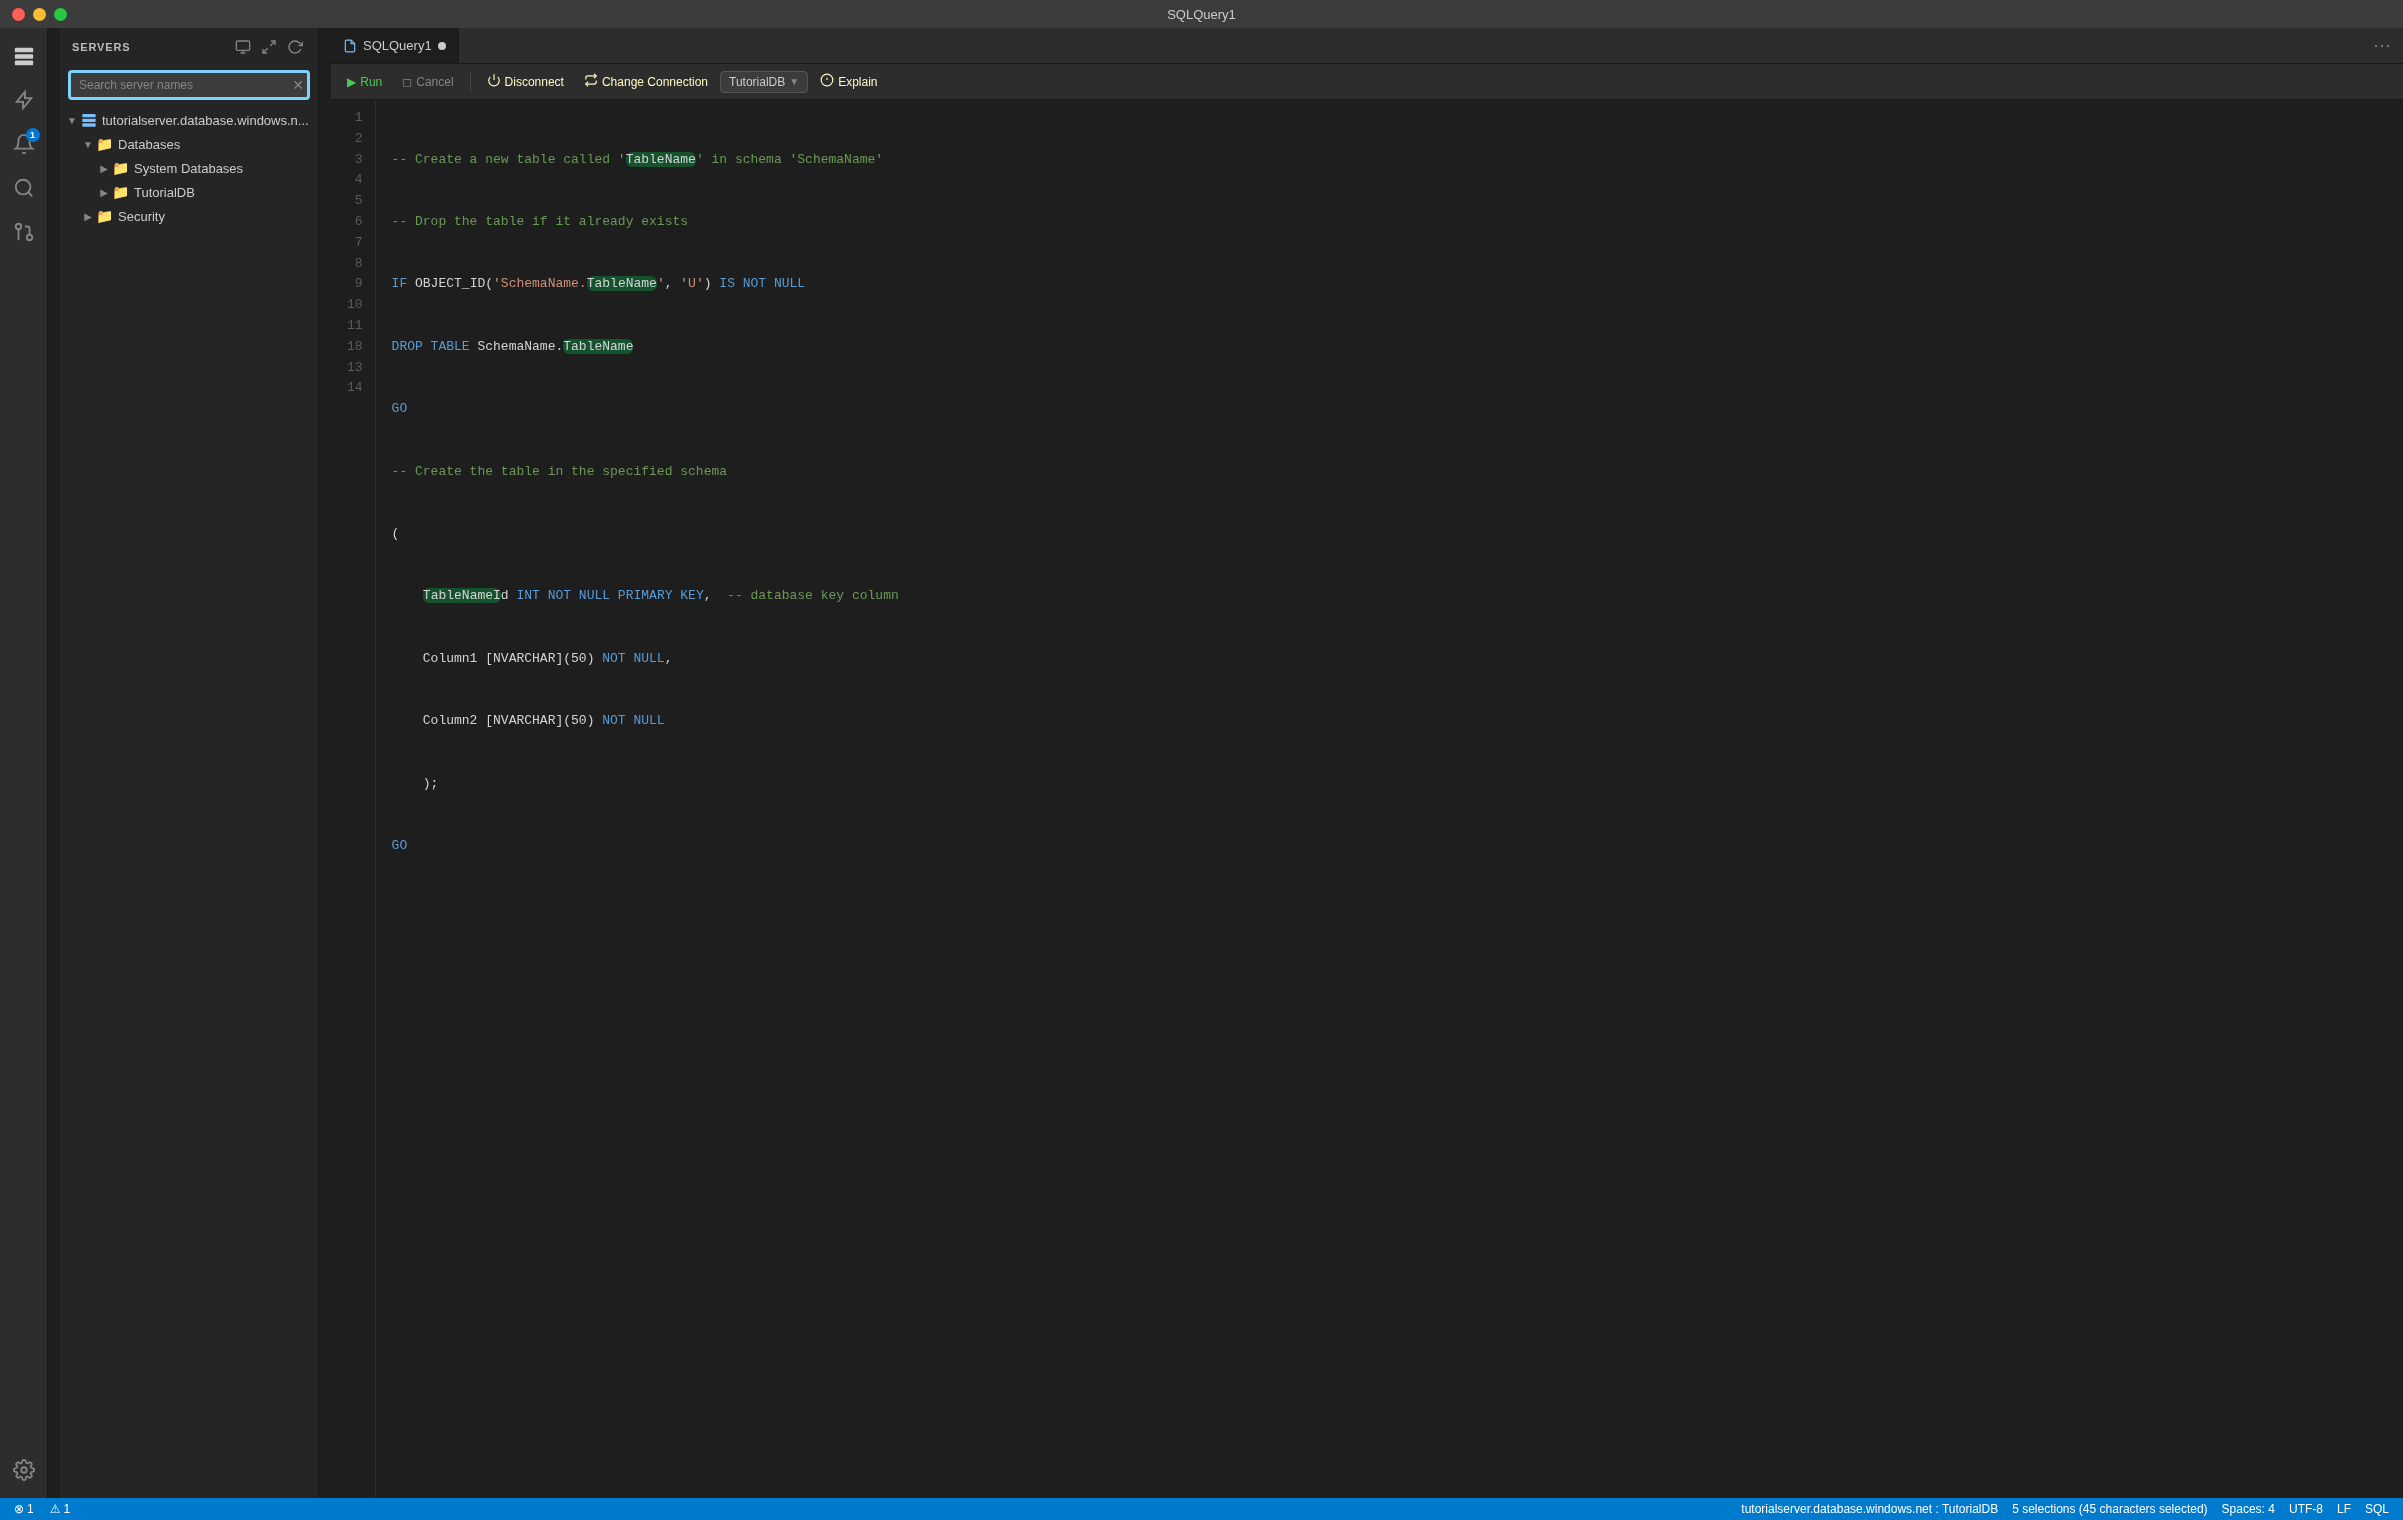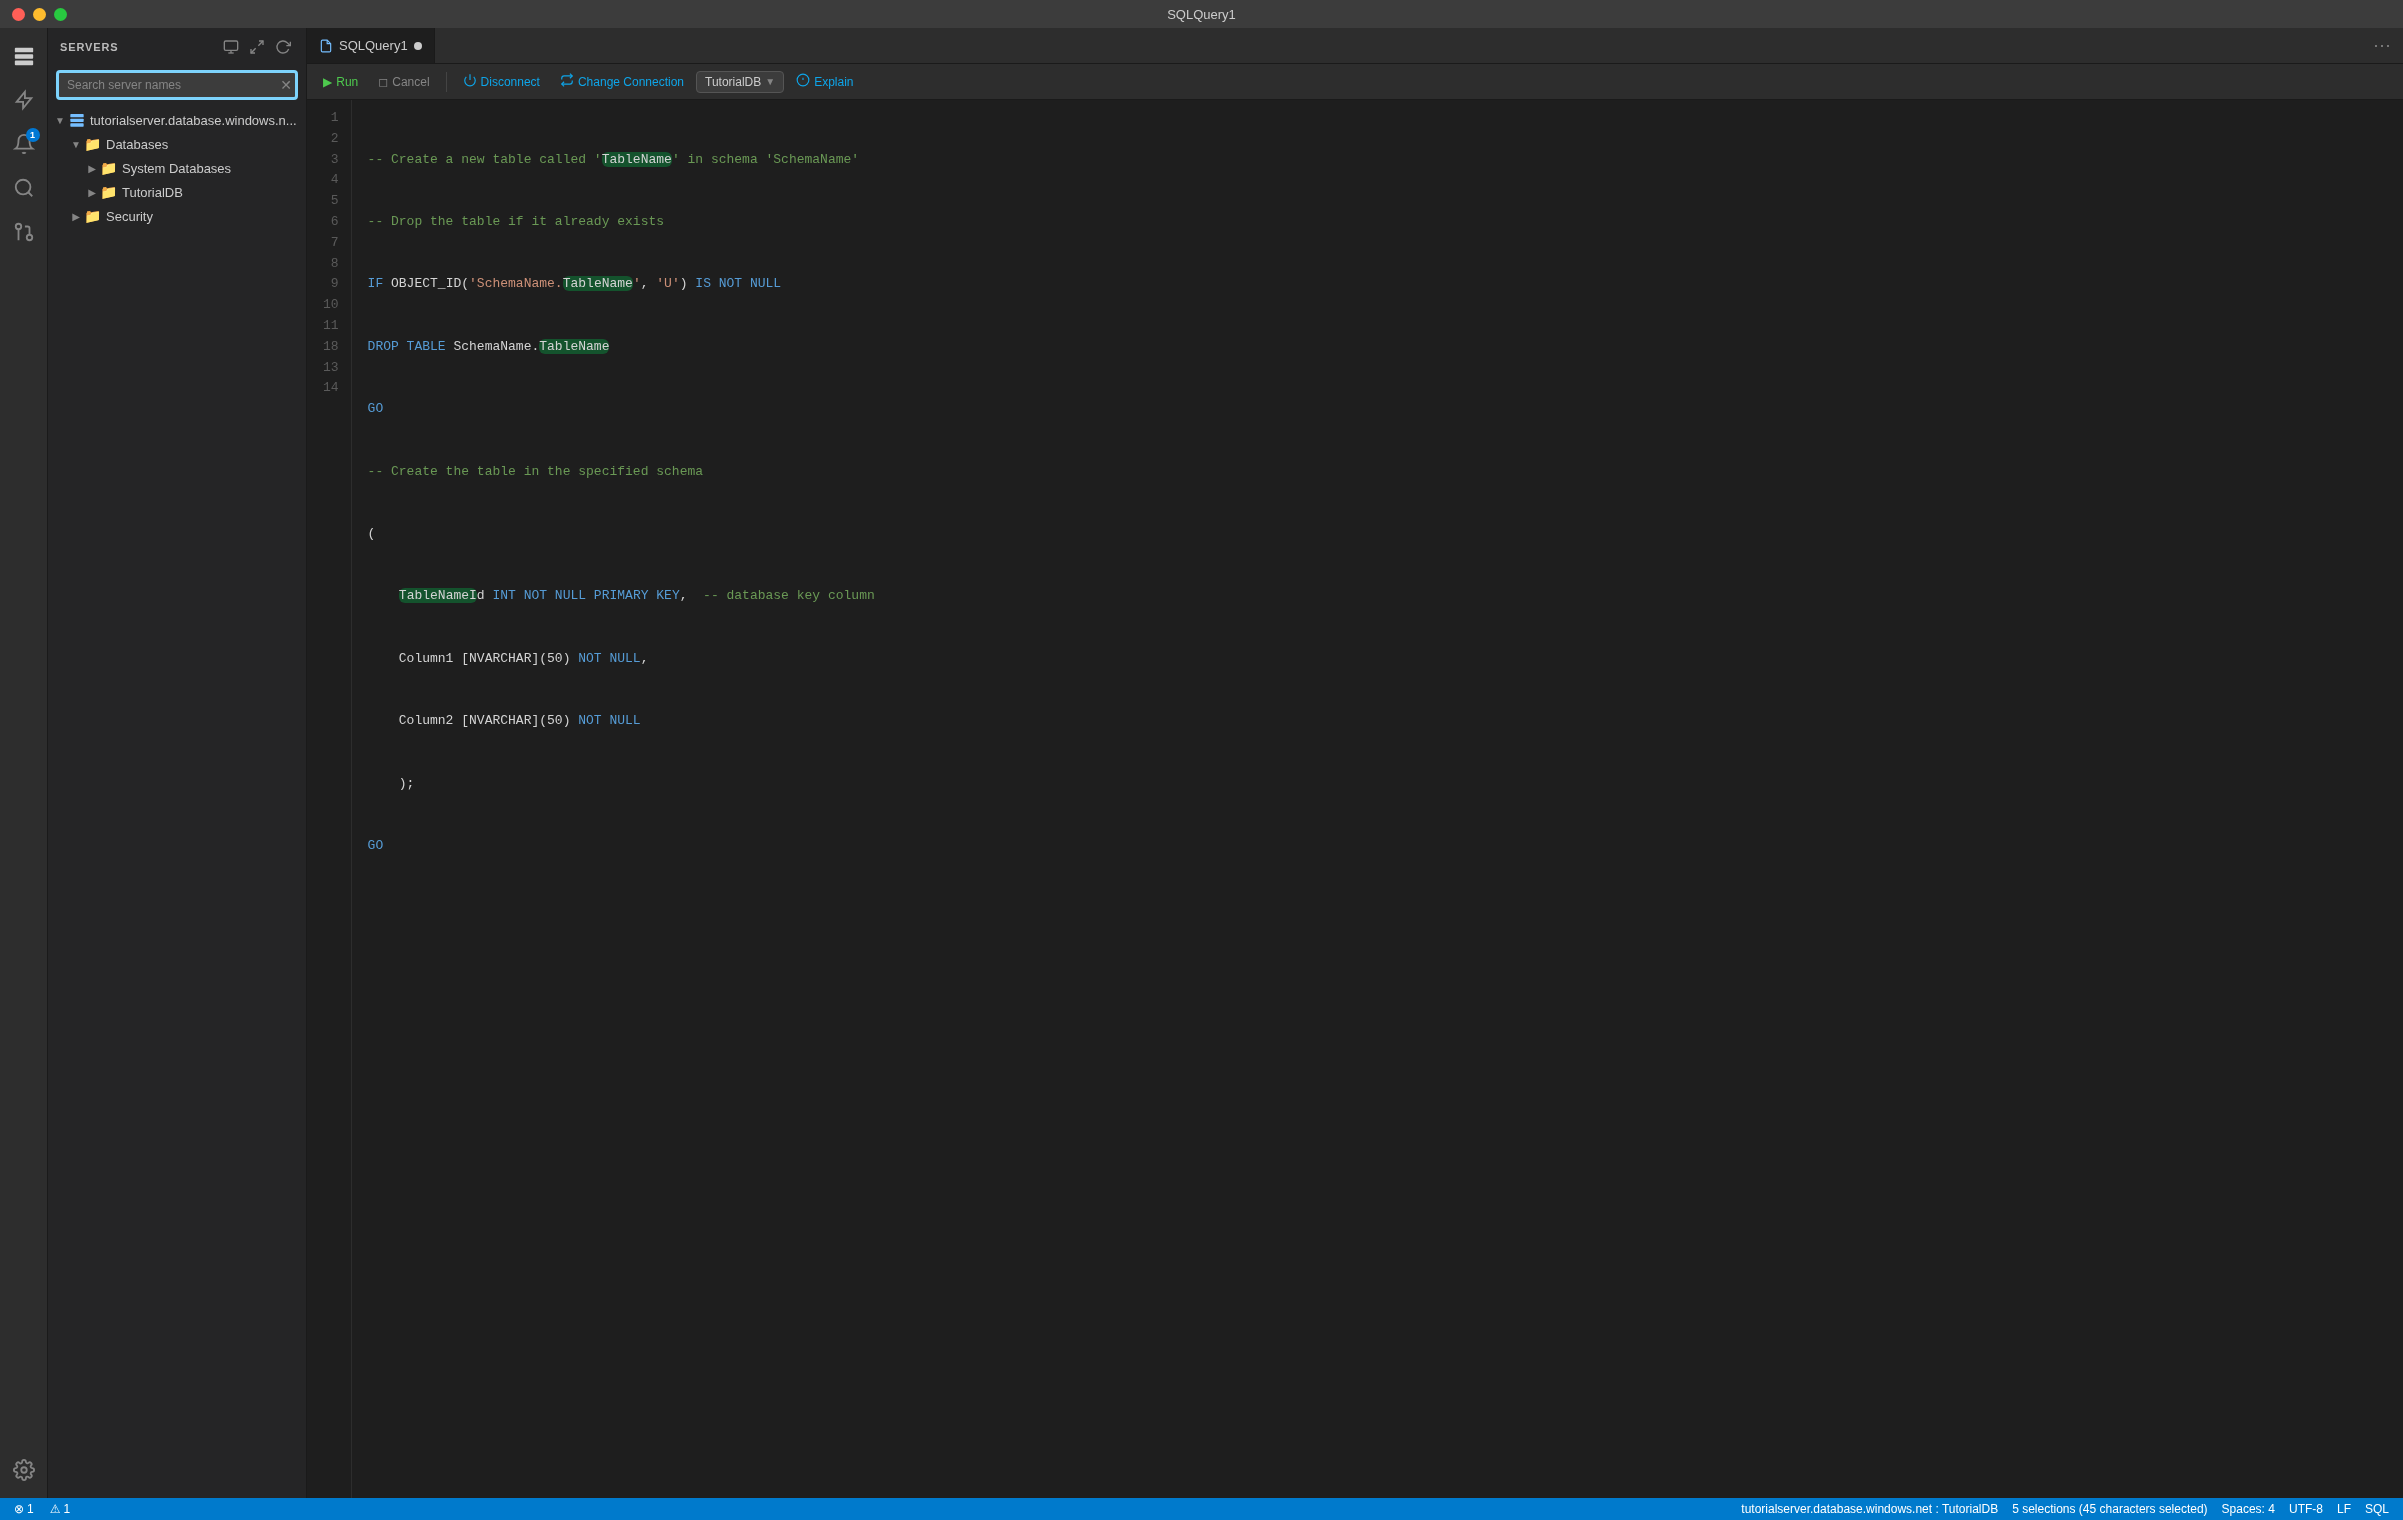--- a/index.html
+++ b/index.html
@@ -31,20 +31,21 @@
     .tb-btn.close { background: #ff5f57; }
     .tb-btn.minimize { background: #febc2e; }
     .tb-btn.maximize { background: #28c840; }
     .title-bar-title { font-size: 13px; color: #cccccc; }
 
     
     .app-body {
       display: flex;
       flex: 1;
       overflow: hidden;
+      gap: 12px;
     }
 
     
     .activity-bar {
       width: 48px;
       background: #2d2d2d;
       display: flex;
       flex-direction: column;
       align-items: center;
       padding-top: 8px;
@@ -224,21 +225,21 @@
       padding: 0 8px;
       gap: 4px;
       flex-shrink: 0;
     }
     .toolbar-btn {
       display: flex;
       align-items: center;
       gap: 4px;
       padding: 4px 8px;
       font-size: 12px;
-      color: #0ea5e9;
+      color: #fef9c3;
       cursor: pointer;
       border-radius: 4px;
     }
     .toolbar-btn.run { color: #4ec94e; }
     .toolbar-btn.cancel { color: #858585; }
     .toolbar-separator { width: 1px; height: 20px; background: #444; margin: 0 4px; }
     .db-select {
       display: flex;
       align-items: center;
       background: #3c3c3c;

